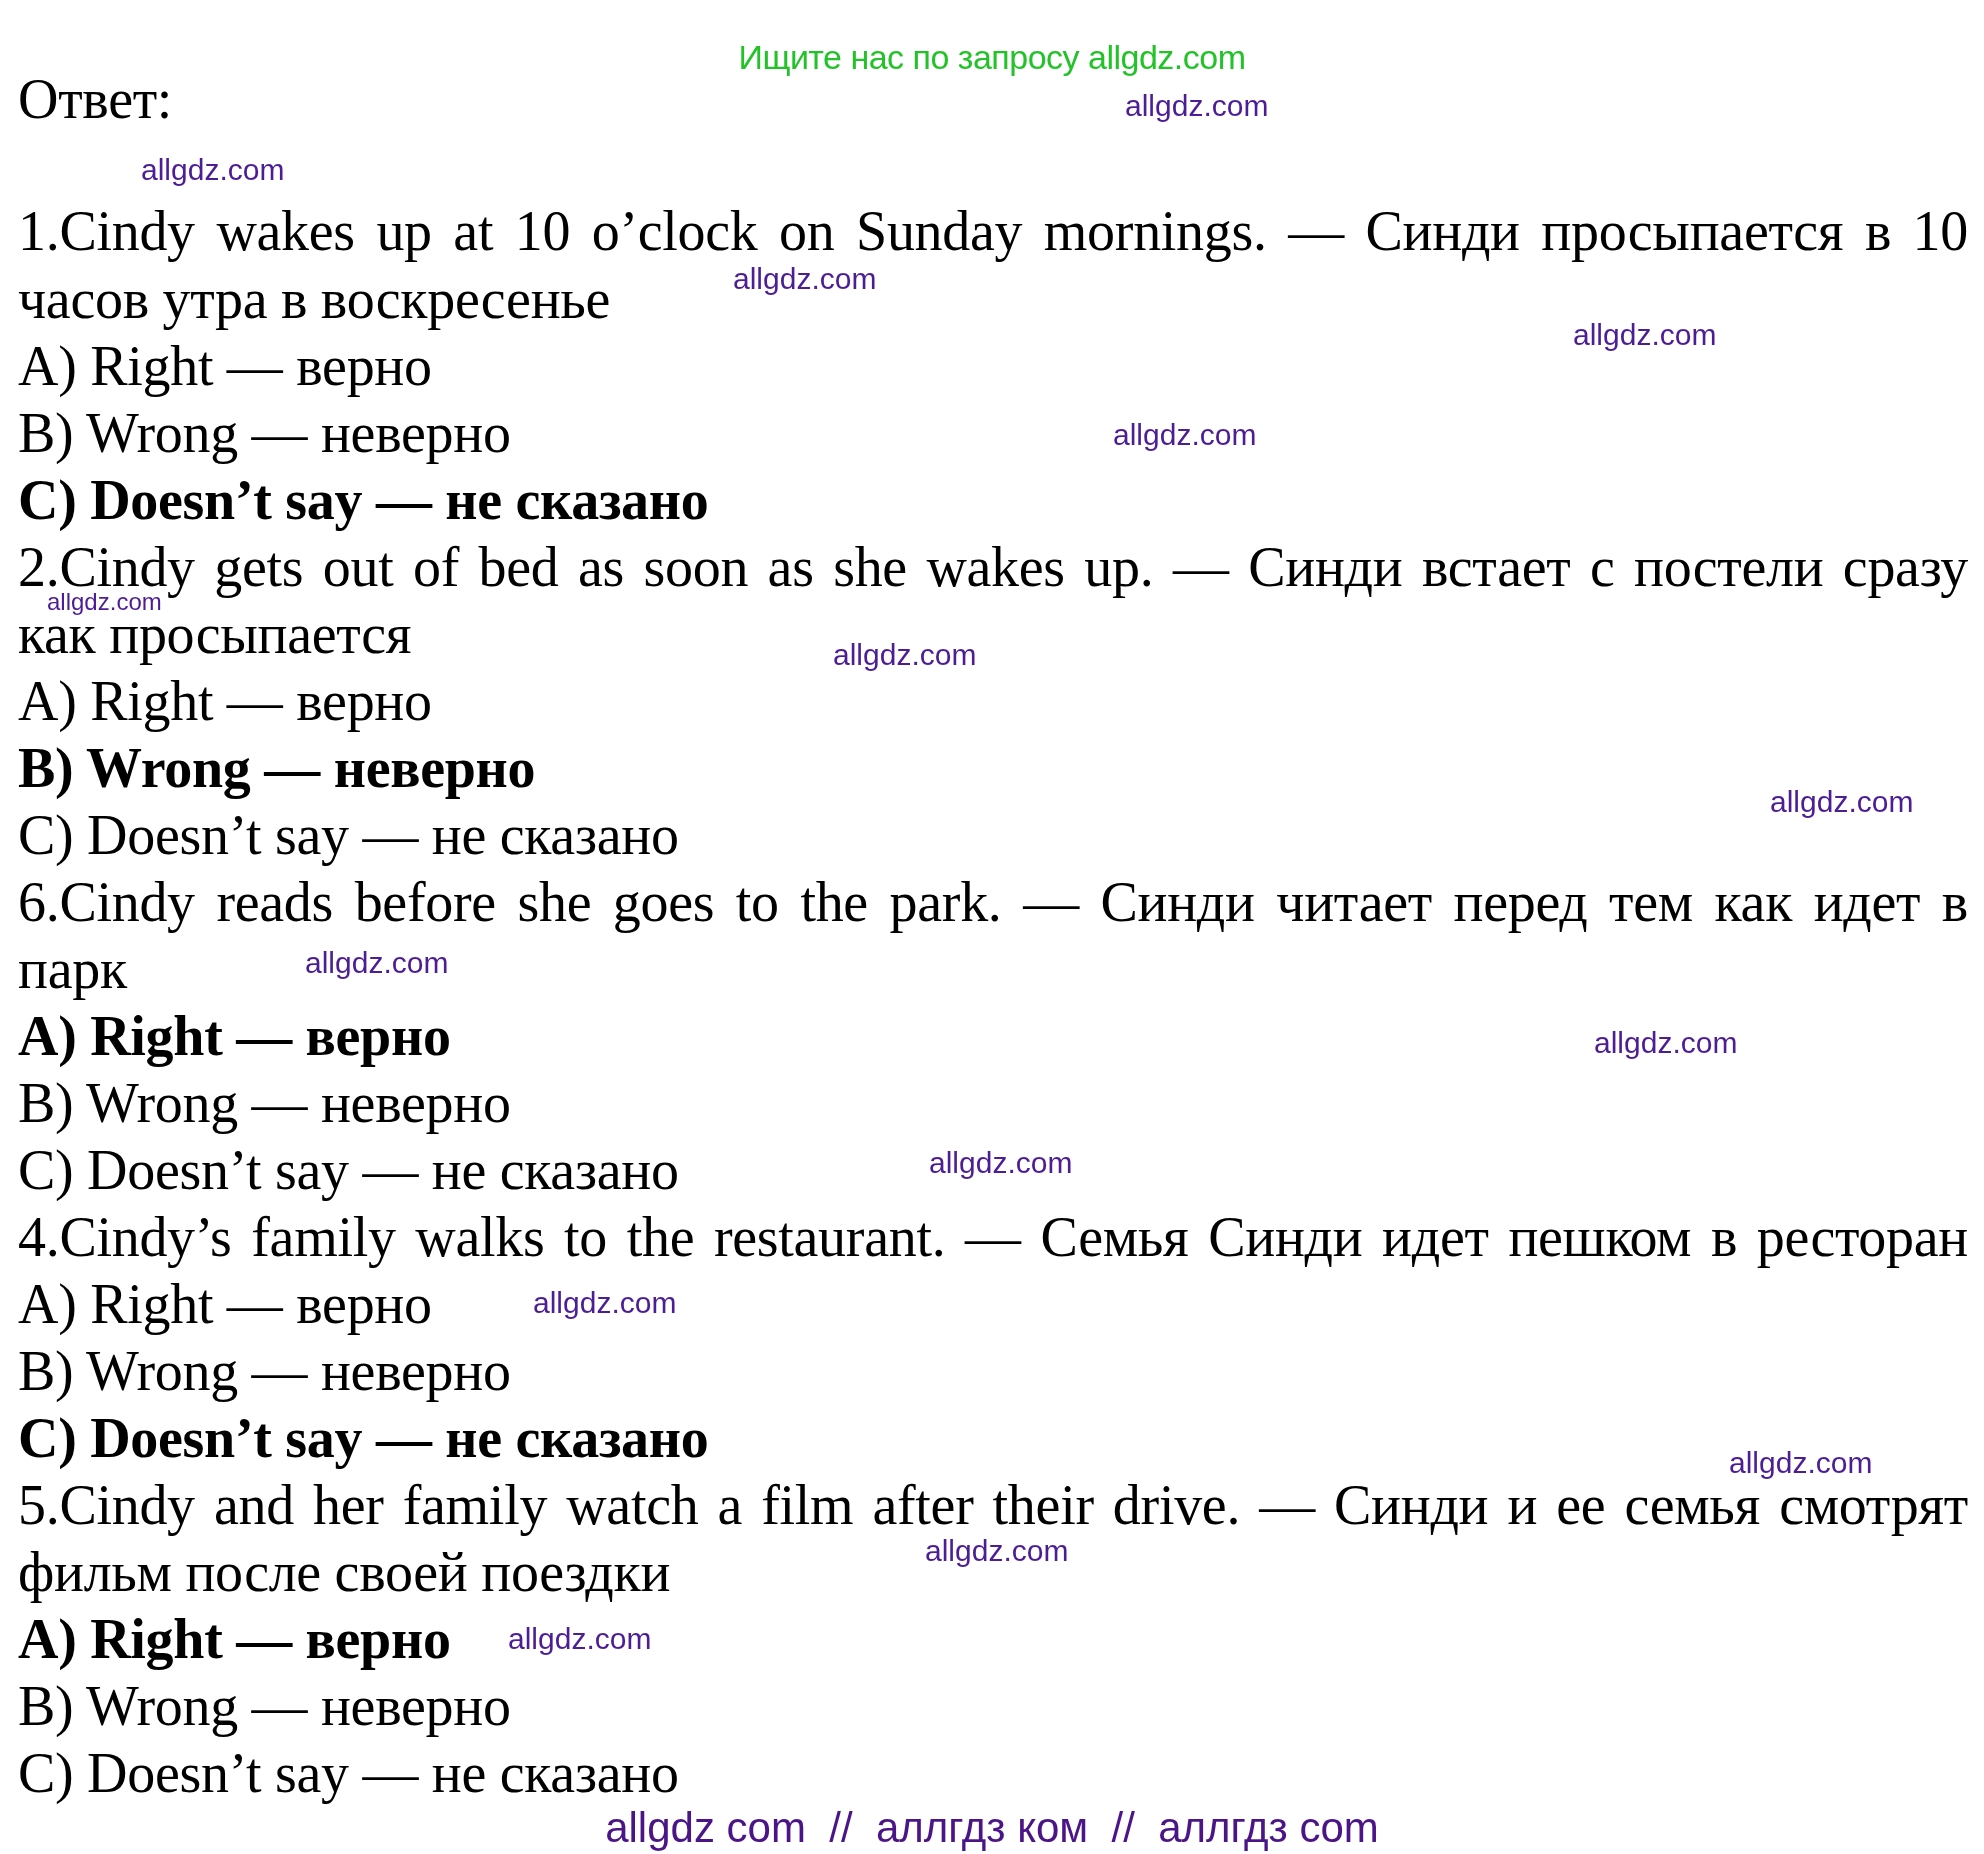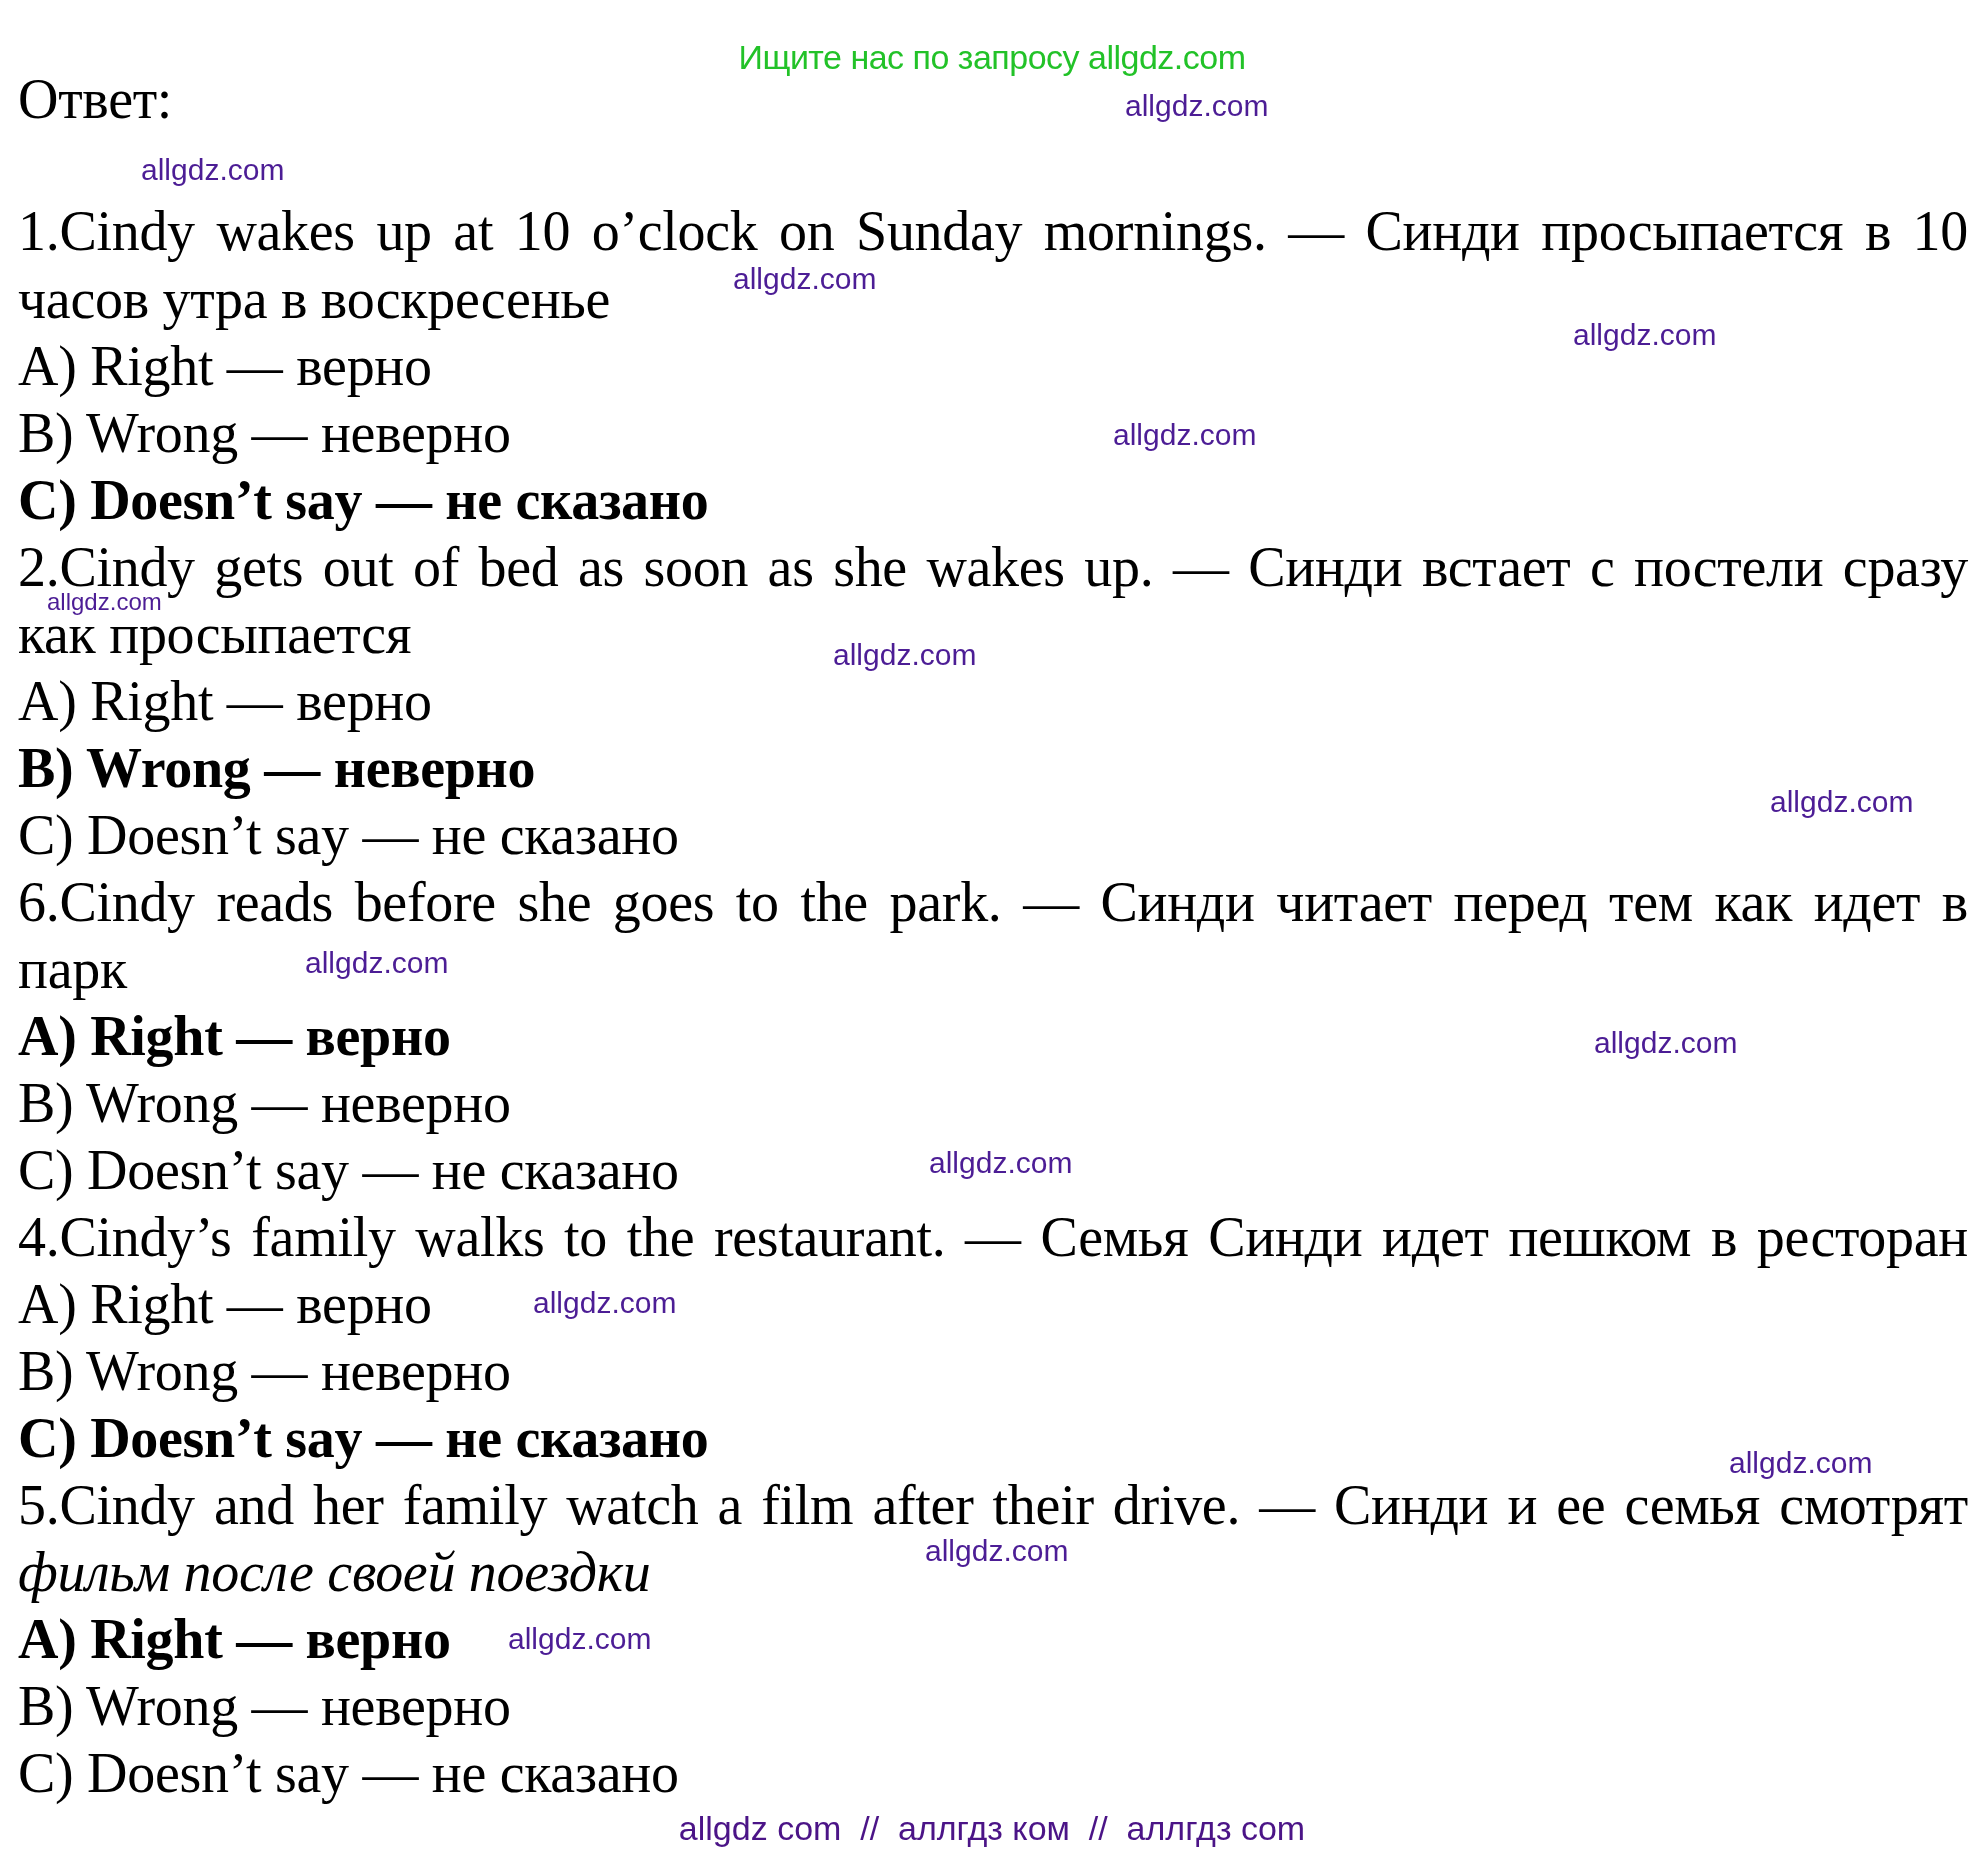--- a/index.html
+++ b/index.html
@@ -20,21 +20,21 @@
   .line.wide { width: 1950px; text-align: justify; text-align-last: justify; }
   .wm {
     position: absolute;
     font-family: Liberation Sans, sans-serif; font-size: 30px;
     line-height: 34px; color: #4c1d95; white-space: nowrap;
   }
   .wm.small { font-size: 24px; line-height: 28px; }
   .footer {
     position: absolute; left: 0; top: 1808px; width: 100%;
     text-align: center; color: #4b1487;
-    font-family: "Liberation Sans", sans-serif; font-size: 34px;
+    font-family: "Liberation Sans", sans-serif; font-size: 42px;
     line-height: 40px; white-space: pre;
   }
 </style>
 </head>
 <body>
 
 <div class="top-banner">Ищите нас по запросу allgdz.com</div>
 
 <div class="line" style="top:66px;">Ответ:</div>
 
@@ -55,21 +55,21 @@
 <div class="line bold" style="top:1003px;">A) Right — верно</div>
 <div class="line" style="top:1070px;">B) Wrong — неверно</div>
 <div class="line" style="top:1137px;">C) Doesn’t say — не сказано</div>
 
 <div class="line wide" style="top:1204px;">4.Cindy’s family walks to the restaurant. — Семья Синди идет пешком в ресторан</div>
 <div class="line" style="top:1271px;">A) Right — верно</div>
 <div class="line" style="top:1338px;">B) Wrong — неверно</div>
 <div class="line bold" style="top:1405px;">C) Doesn’t say — не сказано</div>
 
 <div class="line wide" style="top:1472px;">5.Cindy and her family watch a film after their drive. — Синди и ее семья смотрят</div>
-<div class="line" style="top:1539px;font-style:italic;">фильм после своей поездки</div>
+<div class="line" style="top:1539px;">фильм после своей поездки</div>
 <div class="line bold" style="top:1606px;">A) Right — верно</div>
 <div class="line" style="top:1673px;">B) Wrong — неверно</div>
 <div class="line" style="top:1740px;">C) Doesn’t say — не сказано</div>
 
 <div class="wm" style="left:1125px; top:89px;">allgdz.com</div>
 <div class="wm" style="left:141px; top:153px;">allgdz.com</div>
 <div class="wm" style="left:733px; top:262px;">allgdz.com</div>
 <div class="wm" style="left:1573px; top:318px;">allgdz.com</div>
 <div class="wm" style="left:1113px; top:418px;">allgdz.com</div>
 <div class="wm small" style="left:47px; top:588px;">allgdz.com</div>

